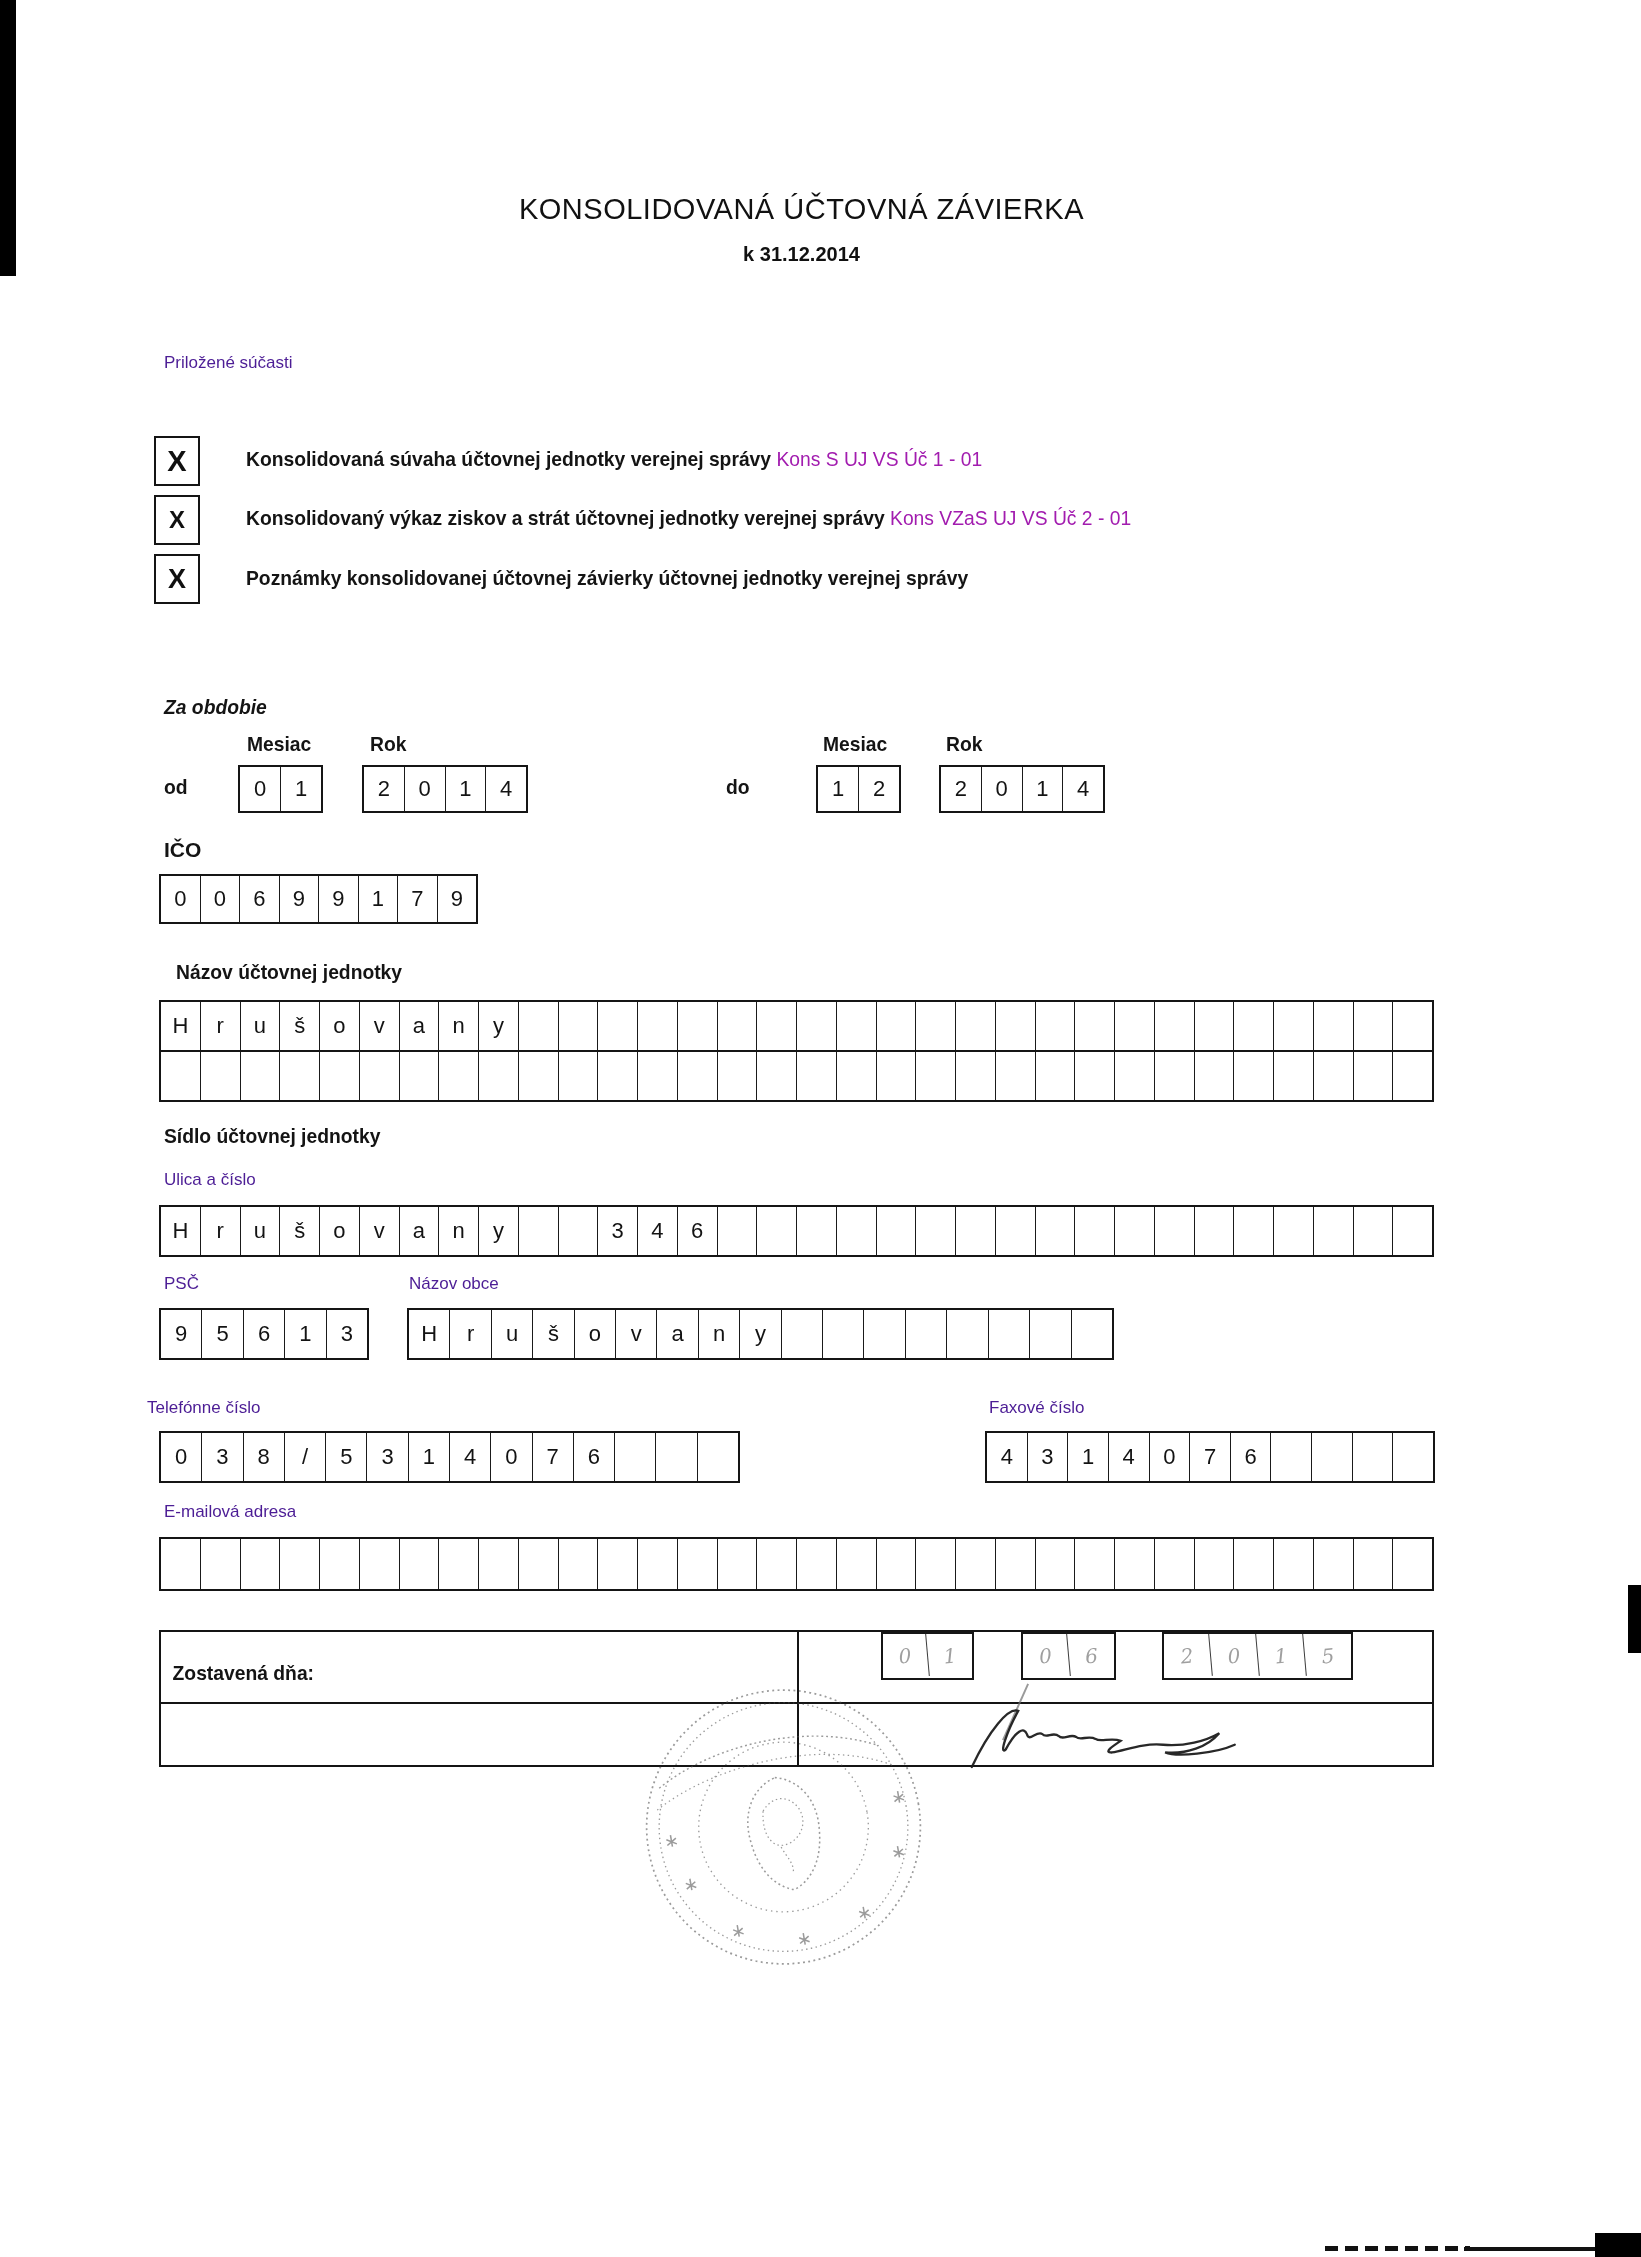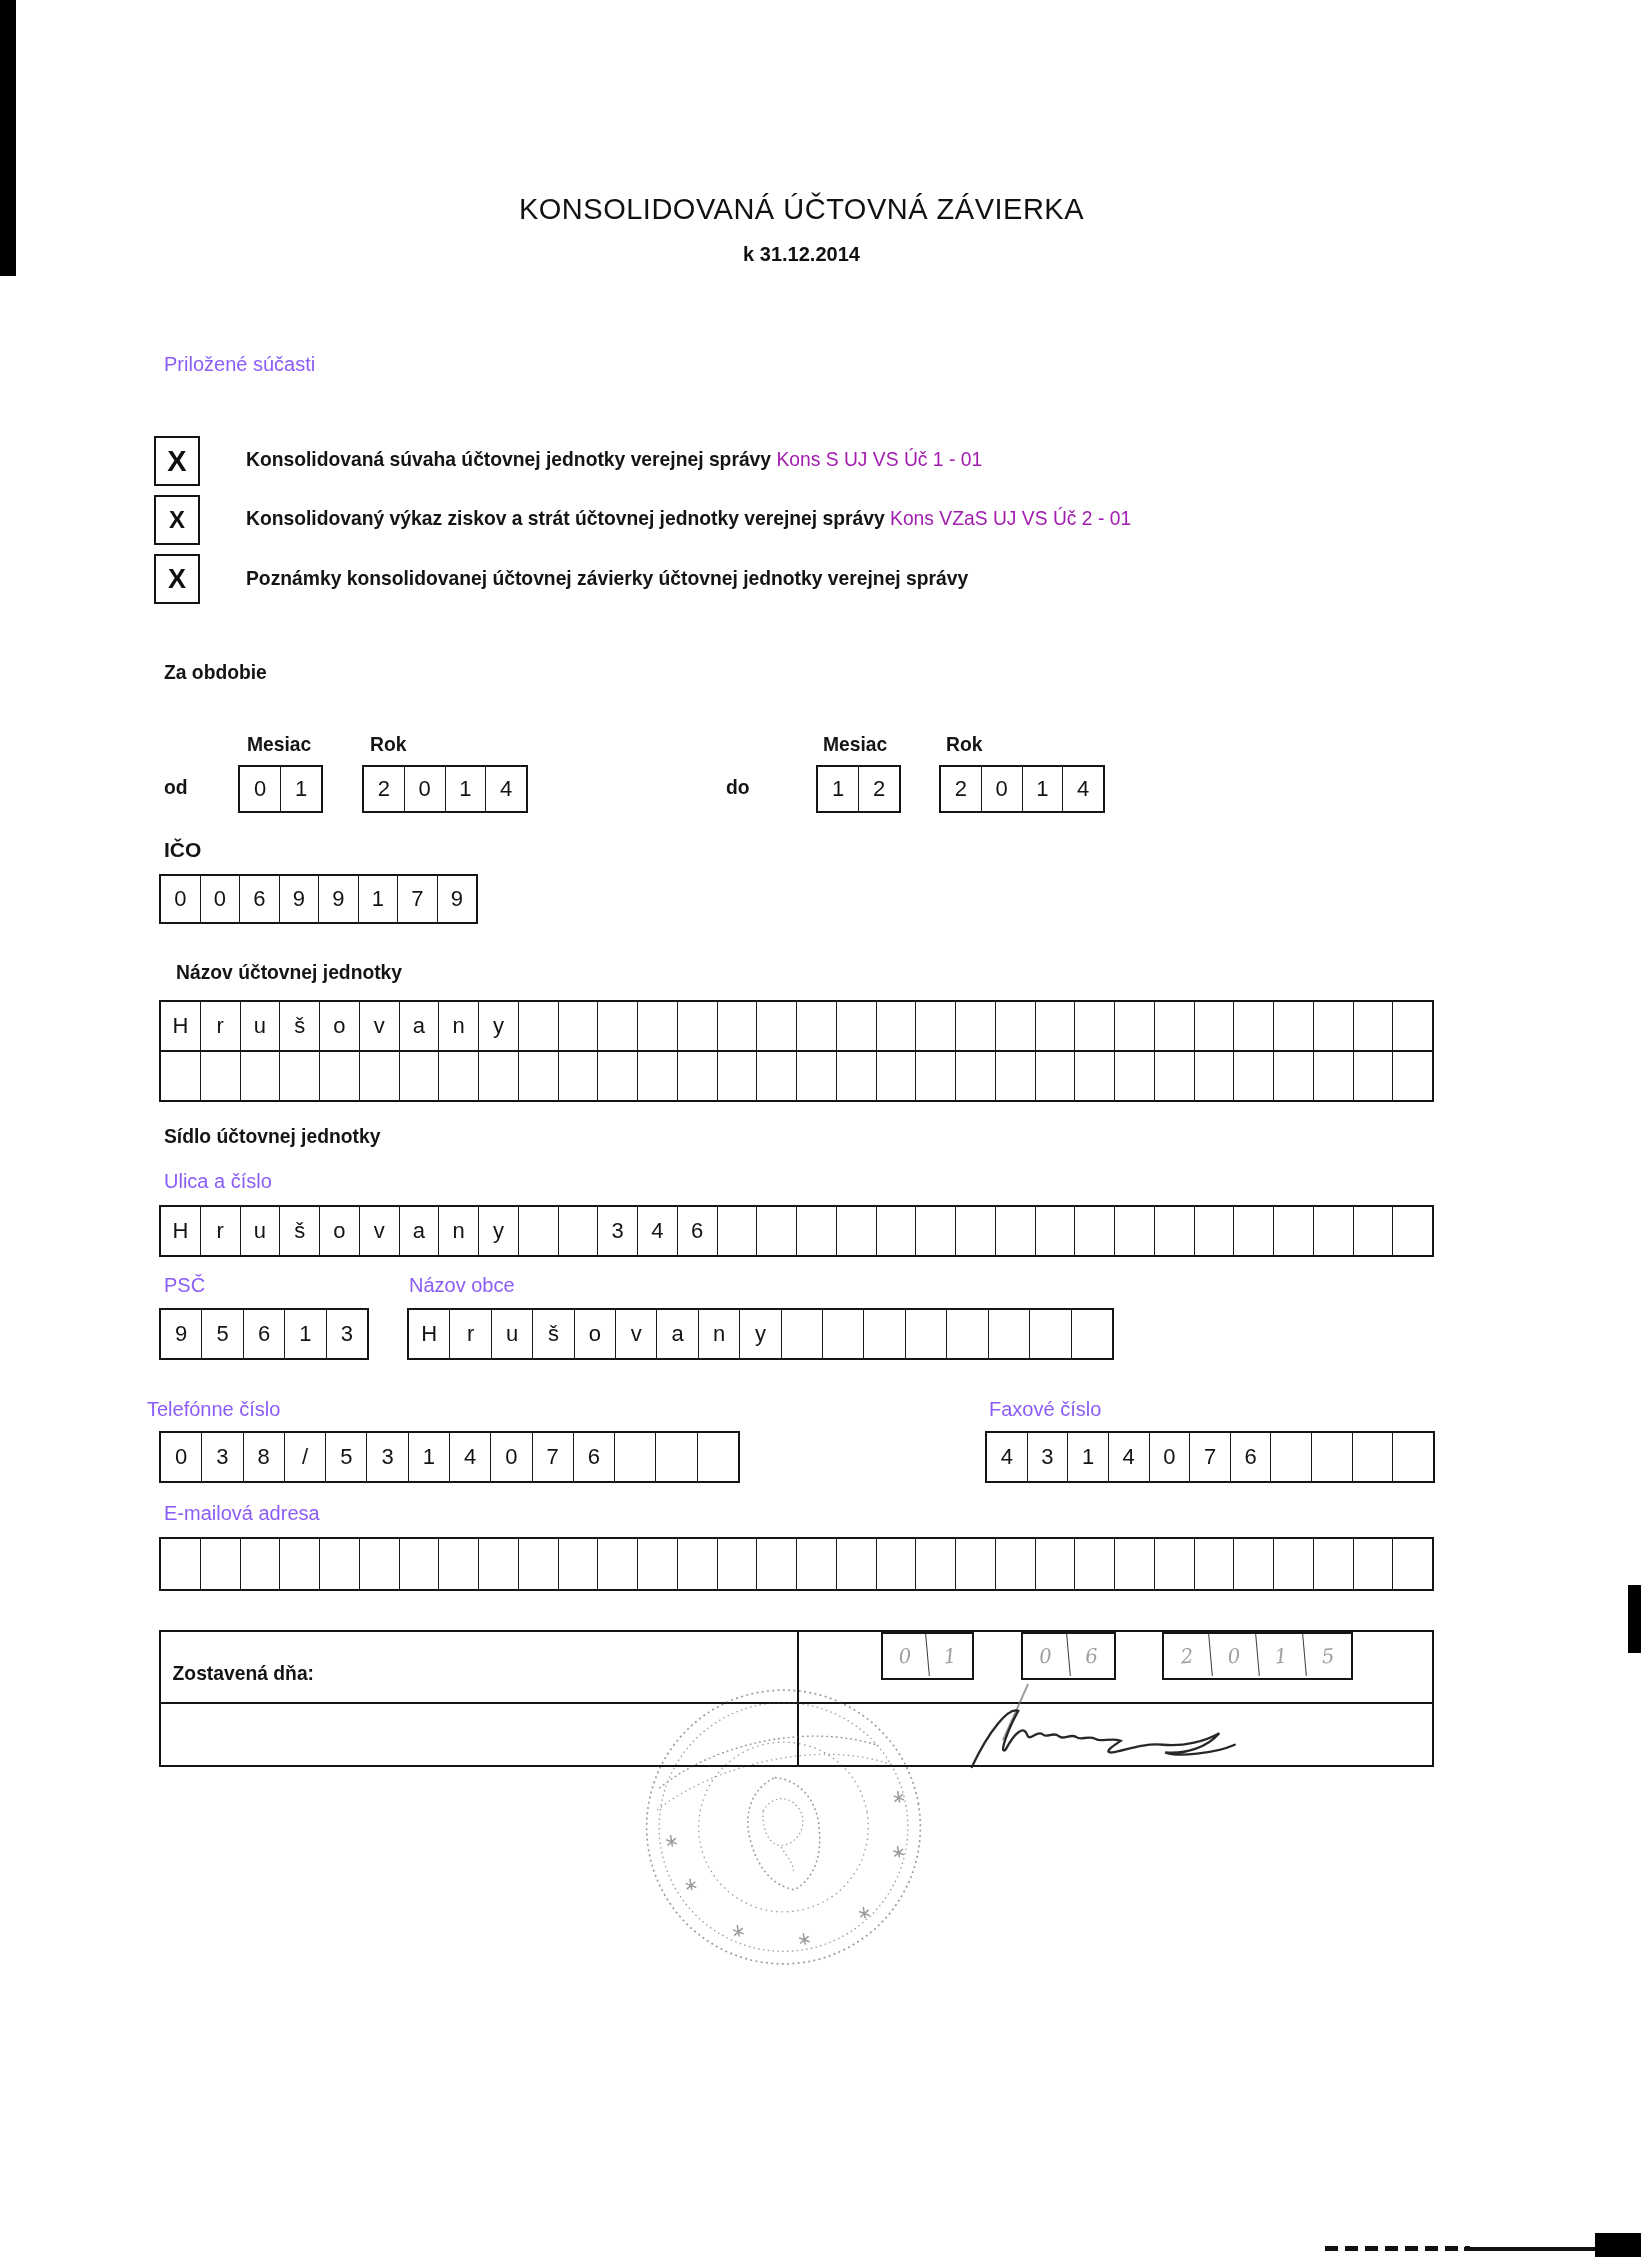--- a/index.html
+++ b/index.html
@@ -7,21 +7,21 @@
     width:1641px;height:2257px;position:relative;background:#ffffff;
     font-family:"Liberation Sans", sans-serif;color:#111;
     overflow:hidden;
   }
   .abs{position:absolute;}
   
   .scan-bar{background:#000;}
   
   .title{font-weight:normal;font-size:29px;letter-spacing:0.5px;text-align:center;}
   .subtitle{font-weight:bold;font-size:20px;text-align:center;}
-  .lbl{font-size:20px;color:#8b5cf6;}
+  .lbl{font-size:17px;color:#4c1d95;}
   .lbl-b{font-size:19.3px;font-weight:bold;color:#141414;}
   
   .chk{width:42px;height:46px;border:2.4px solid #141414;display:flex;align-items:center;justify-content:center;
        font-weight:bold;color:#101010;background:#fff;}
   .chk-lbl{font-size:19.3px;color:#141414;}
   .chk-lbl b{font-weight:bold;}
   .chk-lbl .code{font-weight:normal;color:#a21caf;}
   
   .grid{display:flex;border:2.3px solid #151515;background:#fff;box-sizing:border-box;}
   .grid .cell{flex:1 1 0;border-right:1.7px solid #1a1a1a;display:flex;align-items:center;justify-content:center;
@@ -62,21 +62,21 @@
   <b>Konsolidovaný výkaz ziskov a strát účtovnej jednotky verejnej správy </b><span class="code">Kons VZaS UJ VS Úč  2 - 01</span>
 </div>
 
 <div class="abs chk" style="left:154px;top:554px;font-size:27px;">
   <span>X</span>
 </div>
 <div class="abs chk-lbl" style="left:246px;top:568px;width:1255px;">
   <b>Poznámky konsolidovanej účtovnej závierky účtovnej jednotky verejnej správy</b><span class="code"></span>
 </div>
 
-<div class="abs lbl-b" style="left:164px;top:662px;">Za obdobie</div>
+<div class="abs lbl-b" style="left:164px;top:697px;font-style:italic;">Za obdobie</div>
 <div class="abs lbl-b" style="left:247px;top:734px;">Mesiac</div>
 <div class="abs lbl-b" style="left:370px;top:734px;">Rok</div>
 <div class="abs lbl-b" style="left:823px;top:734px;">Mesiac</div>
 <div class="abs lbl-b" style="left:946px;top:734px;">Rok</div>
 
 <div class="abs lbl-b" style="left:164px;top:777px;">od</div>
 <div class="abs grid" style="left:238px;top:765px;width:85px;height:48px;">
     <div class="cell">0</div>
     <div class="cell">1</div>
   </div>

